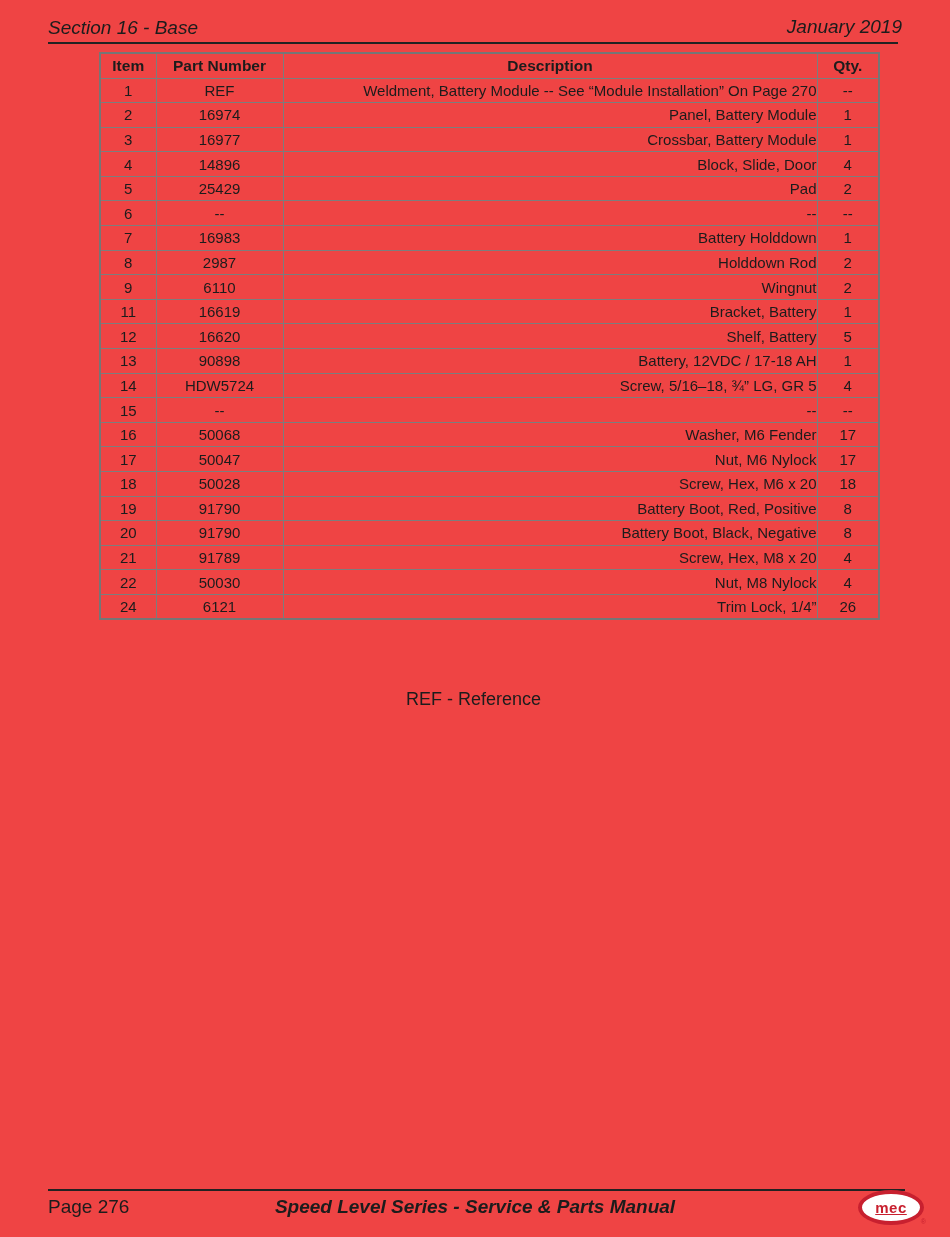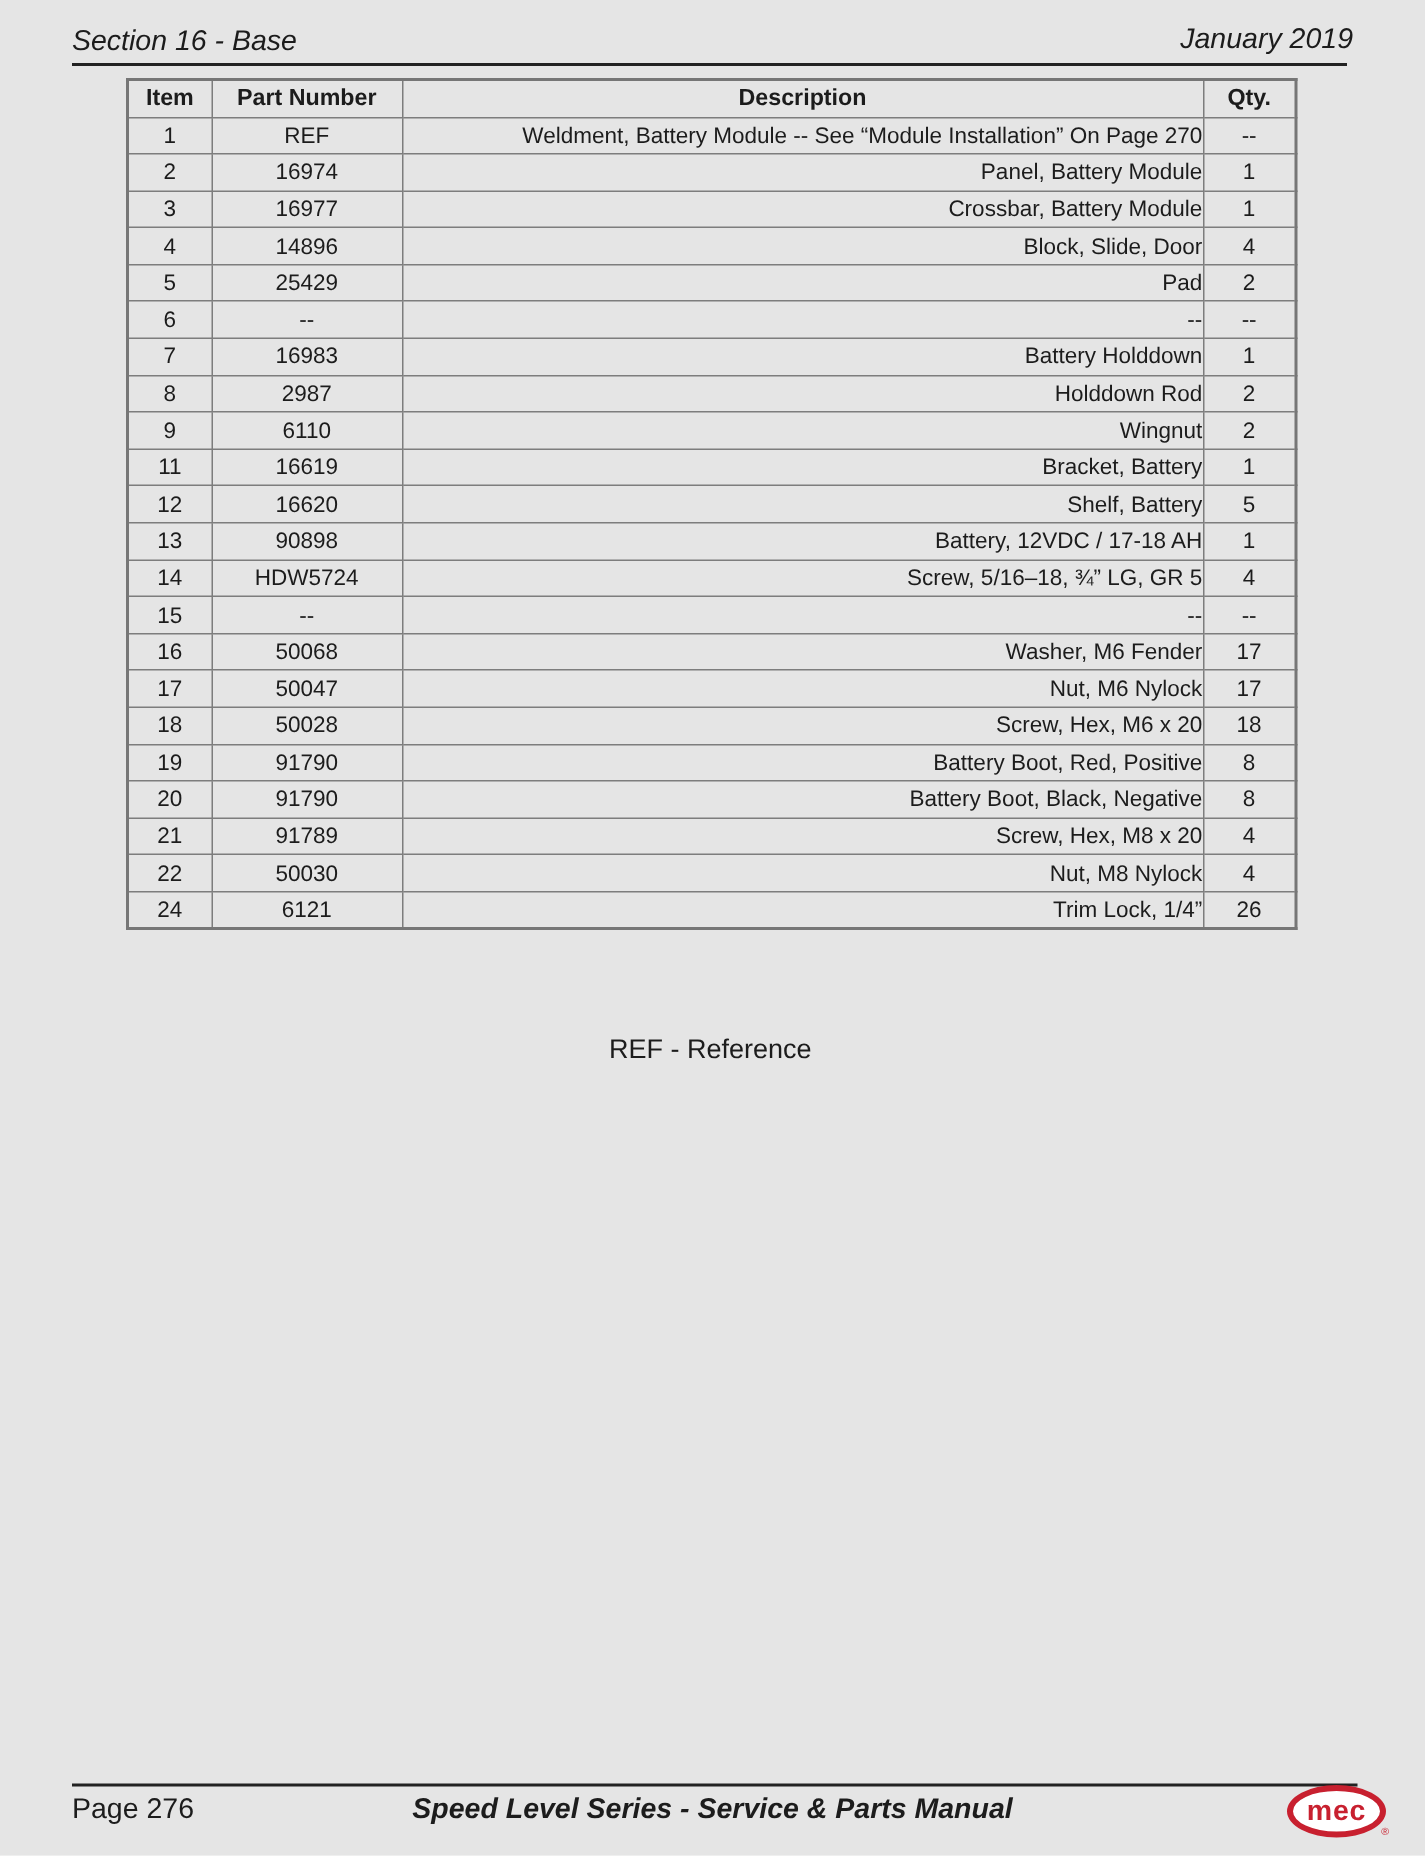--- a/index.html
+++ b/index.html
@@ -4,21 +4,21 @@
 <style>
   * { margin: 0; padding: 0; box-sizing: border-box; }
   html, body { background: #ffffff; }
   body {
     width: 950px; height: 1237px;
     position: relative;
     font-family: "Liberation Sans", sans-serif;
     color: #1c1c1c;
     overflow: hidden;
   }
-  .page { position: absolute; inset: 0; background: #e5e5e5; }
+  .page { position: absolute; inset: 0; background: #ef4444; }
 
   
   .hdr-section {
     position: absolute; left: 48px; top: 17px;
     font-size: 19px; font-style: italic; color: #1c1c1c;
   }
   .hdr-date {
     position: absolute; right: 48px; top: 16px;
     font-size: 19px; font-style: italic; color: #1c1c1c; text-align: right;
   }
@@ -26,20 +26,21 @@
     position: absolute; left: 48px; top: 42px; width: 850px; height: 2px;
     background: #222222;
   }
 
   
   .tbl-wrap { position: absolute; left: 84px; top: 52px; width: 779px; }
   table.parts {
     border-collapse: collapse; width: 779px;
     border: 2px solid #767676;
     table-layout: fixed;
+    margin-left: 15px;
   }
   table.parts th, table.parts td {
     border: 1px solid #7d7d7d;
     font-size: 15px;
     color: #1c1c1c;
     white-space: nowrap;
     overflow: hidden;
   }
   table.parts th {
     height: 25px; font-weight: bold; text-align: center; font-size: 15.5px;
@@ -74,22 +75,23 @@
   }
   .mec-logo {
     position: absolute; left: 858px; top: 1190px;
     width: 66px; height: 35px;
     border: 4px solid #c8202f;
     border-radius: 50%;
     background: #ffffff;
     display: flex; align-items: center; justify-content: center;
   }
   .mec-logo .mec-text {
-    color: #c8202f; font-weight: bold; font-size: 19px; letter-spacing: 0.5px;
+    color: #c8202f; font-weight: bold; font-size: 15px; letter-spacing: 0.5px;
     line-height: 1;
+    text-decoration: underline;
   }
   .mec-logo .reg-mark {
     position: absolute; right: -6px; bottom: -4px;
     font-size: 7px; color: #c8202f; font-weight: normal;
   }
 </style>
 </head>
 <body>
 
 <div class="page">

